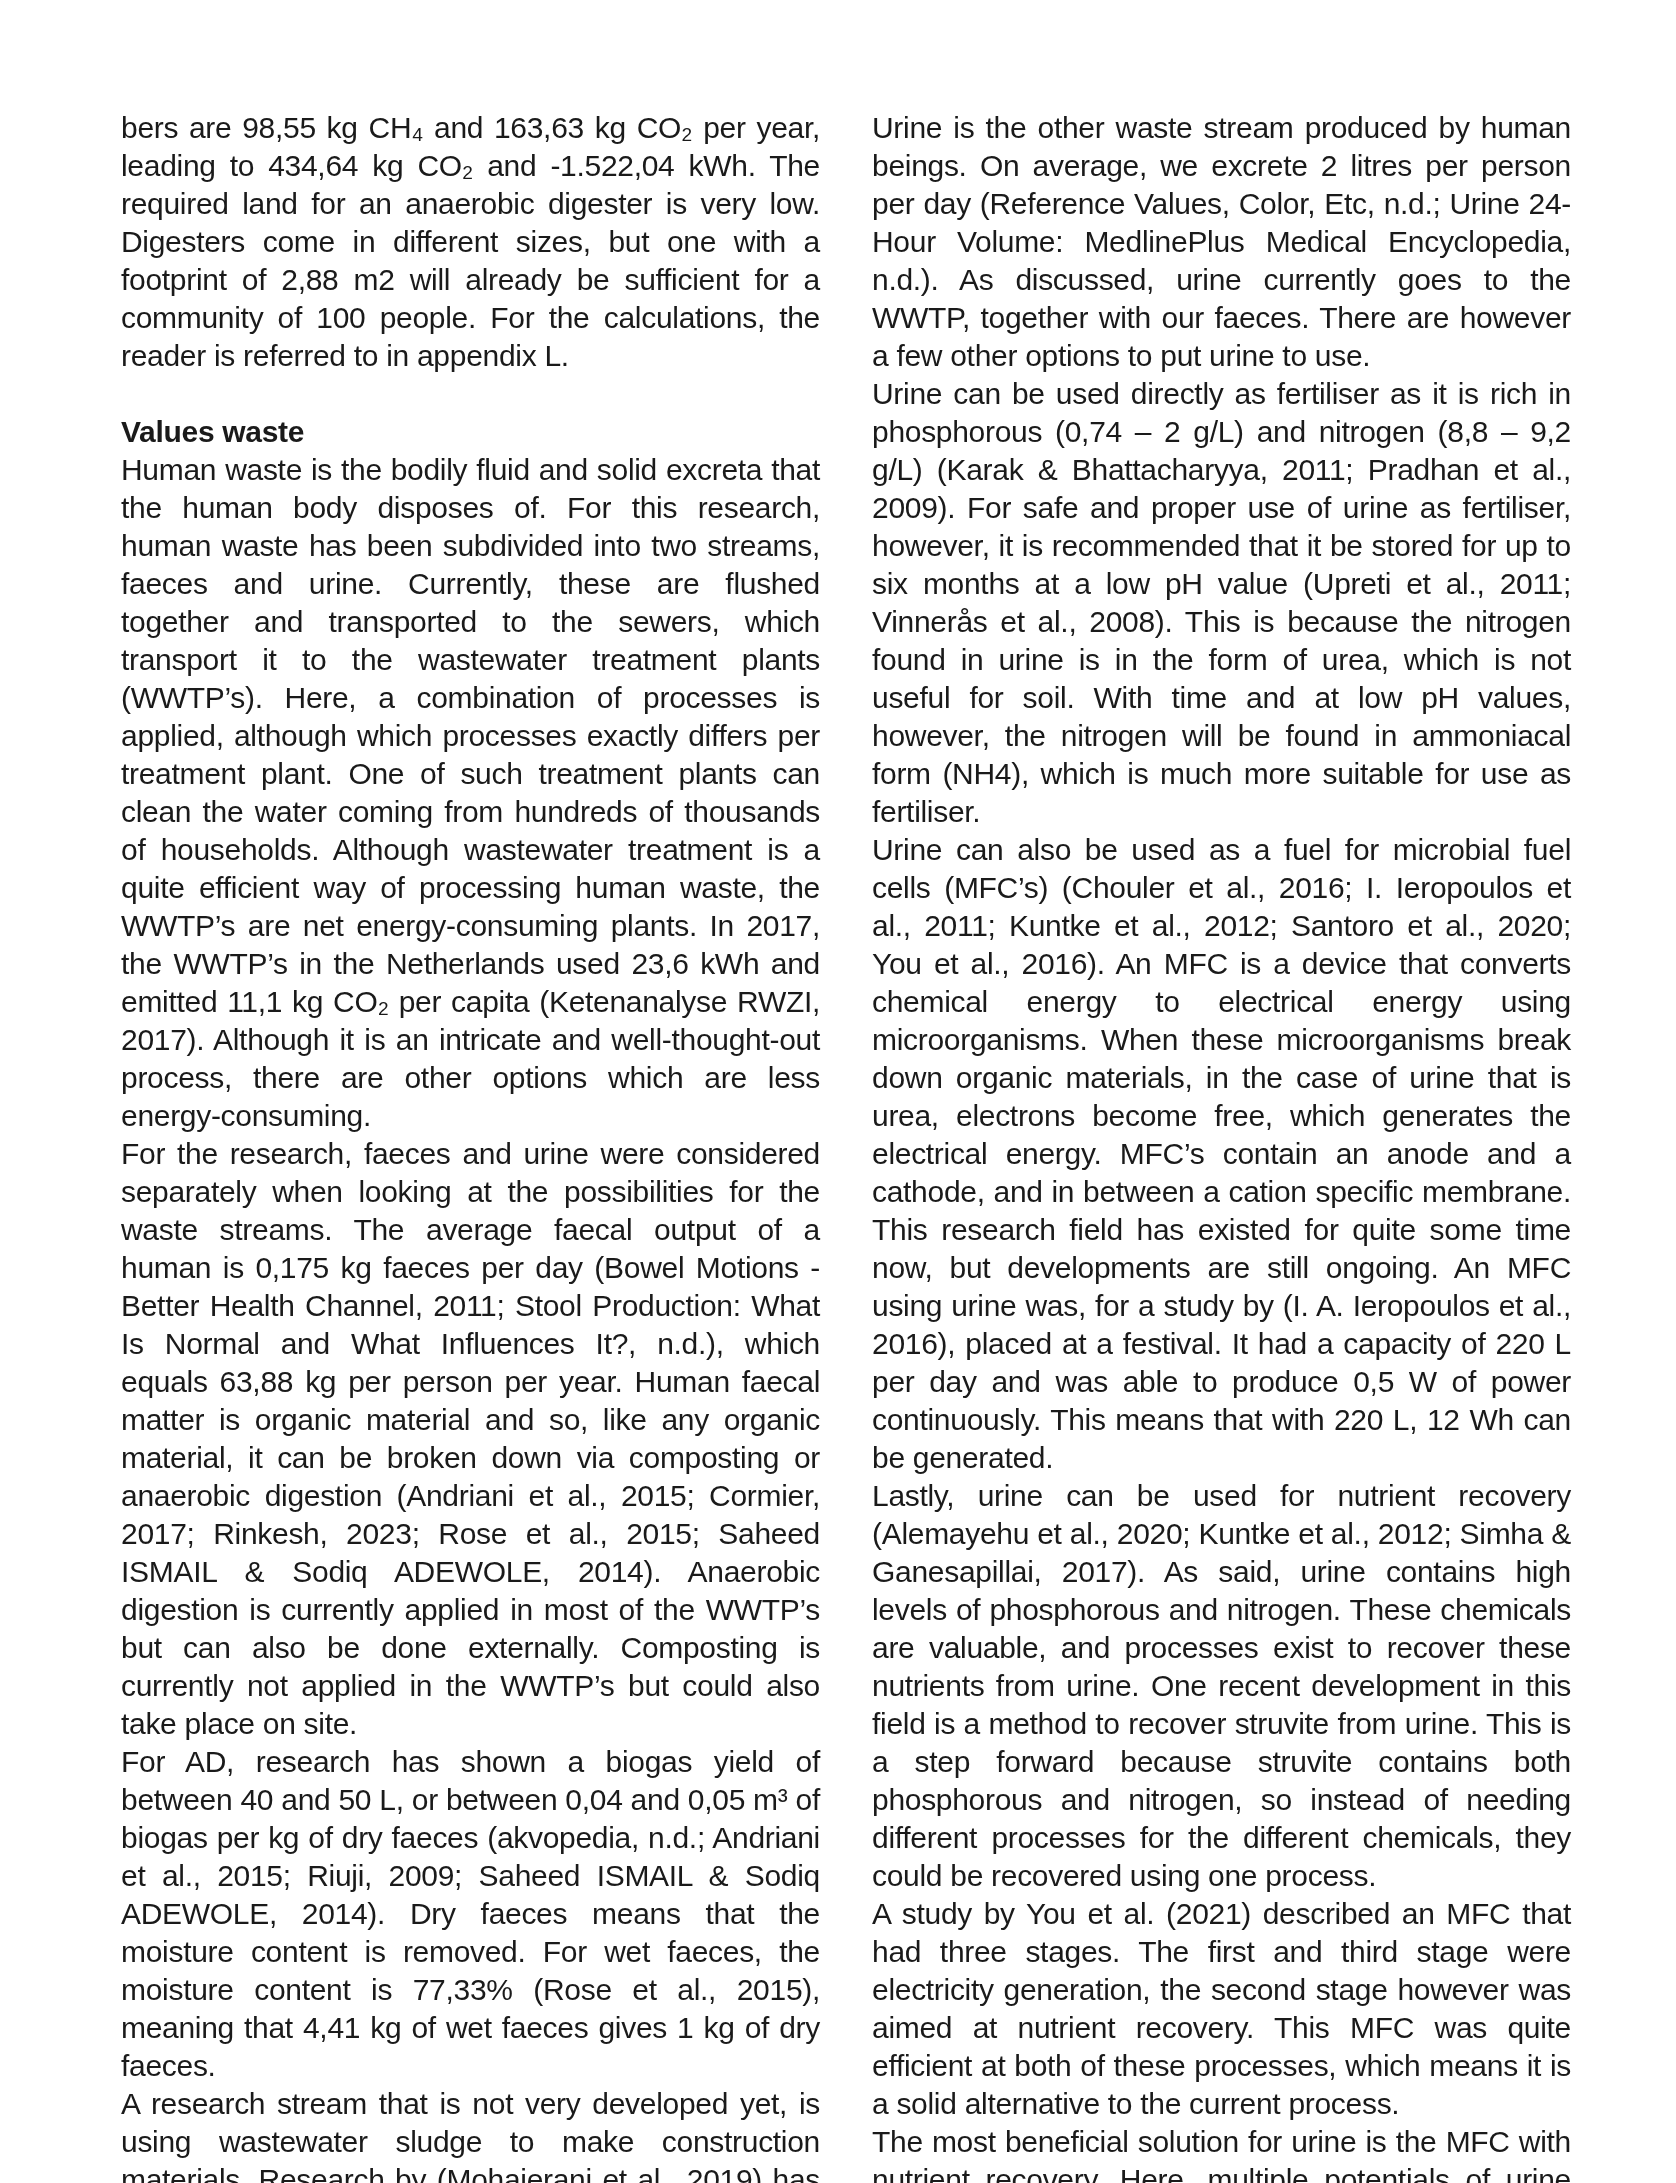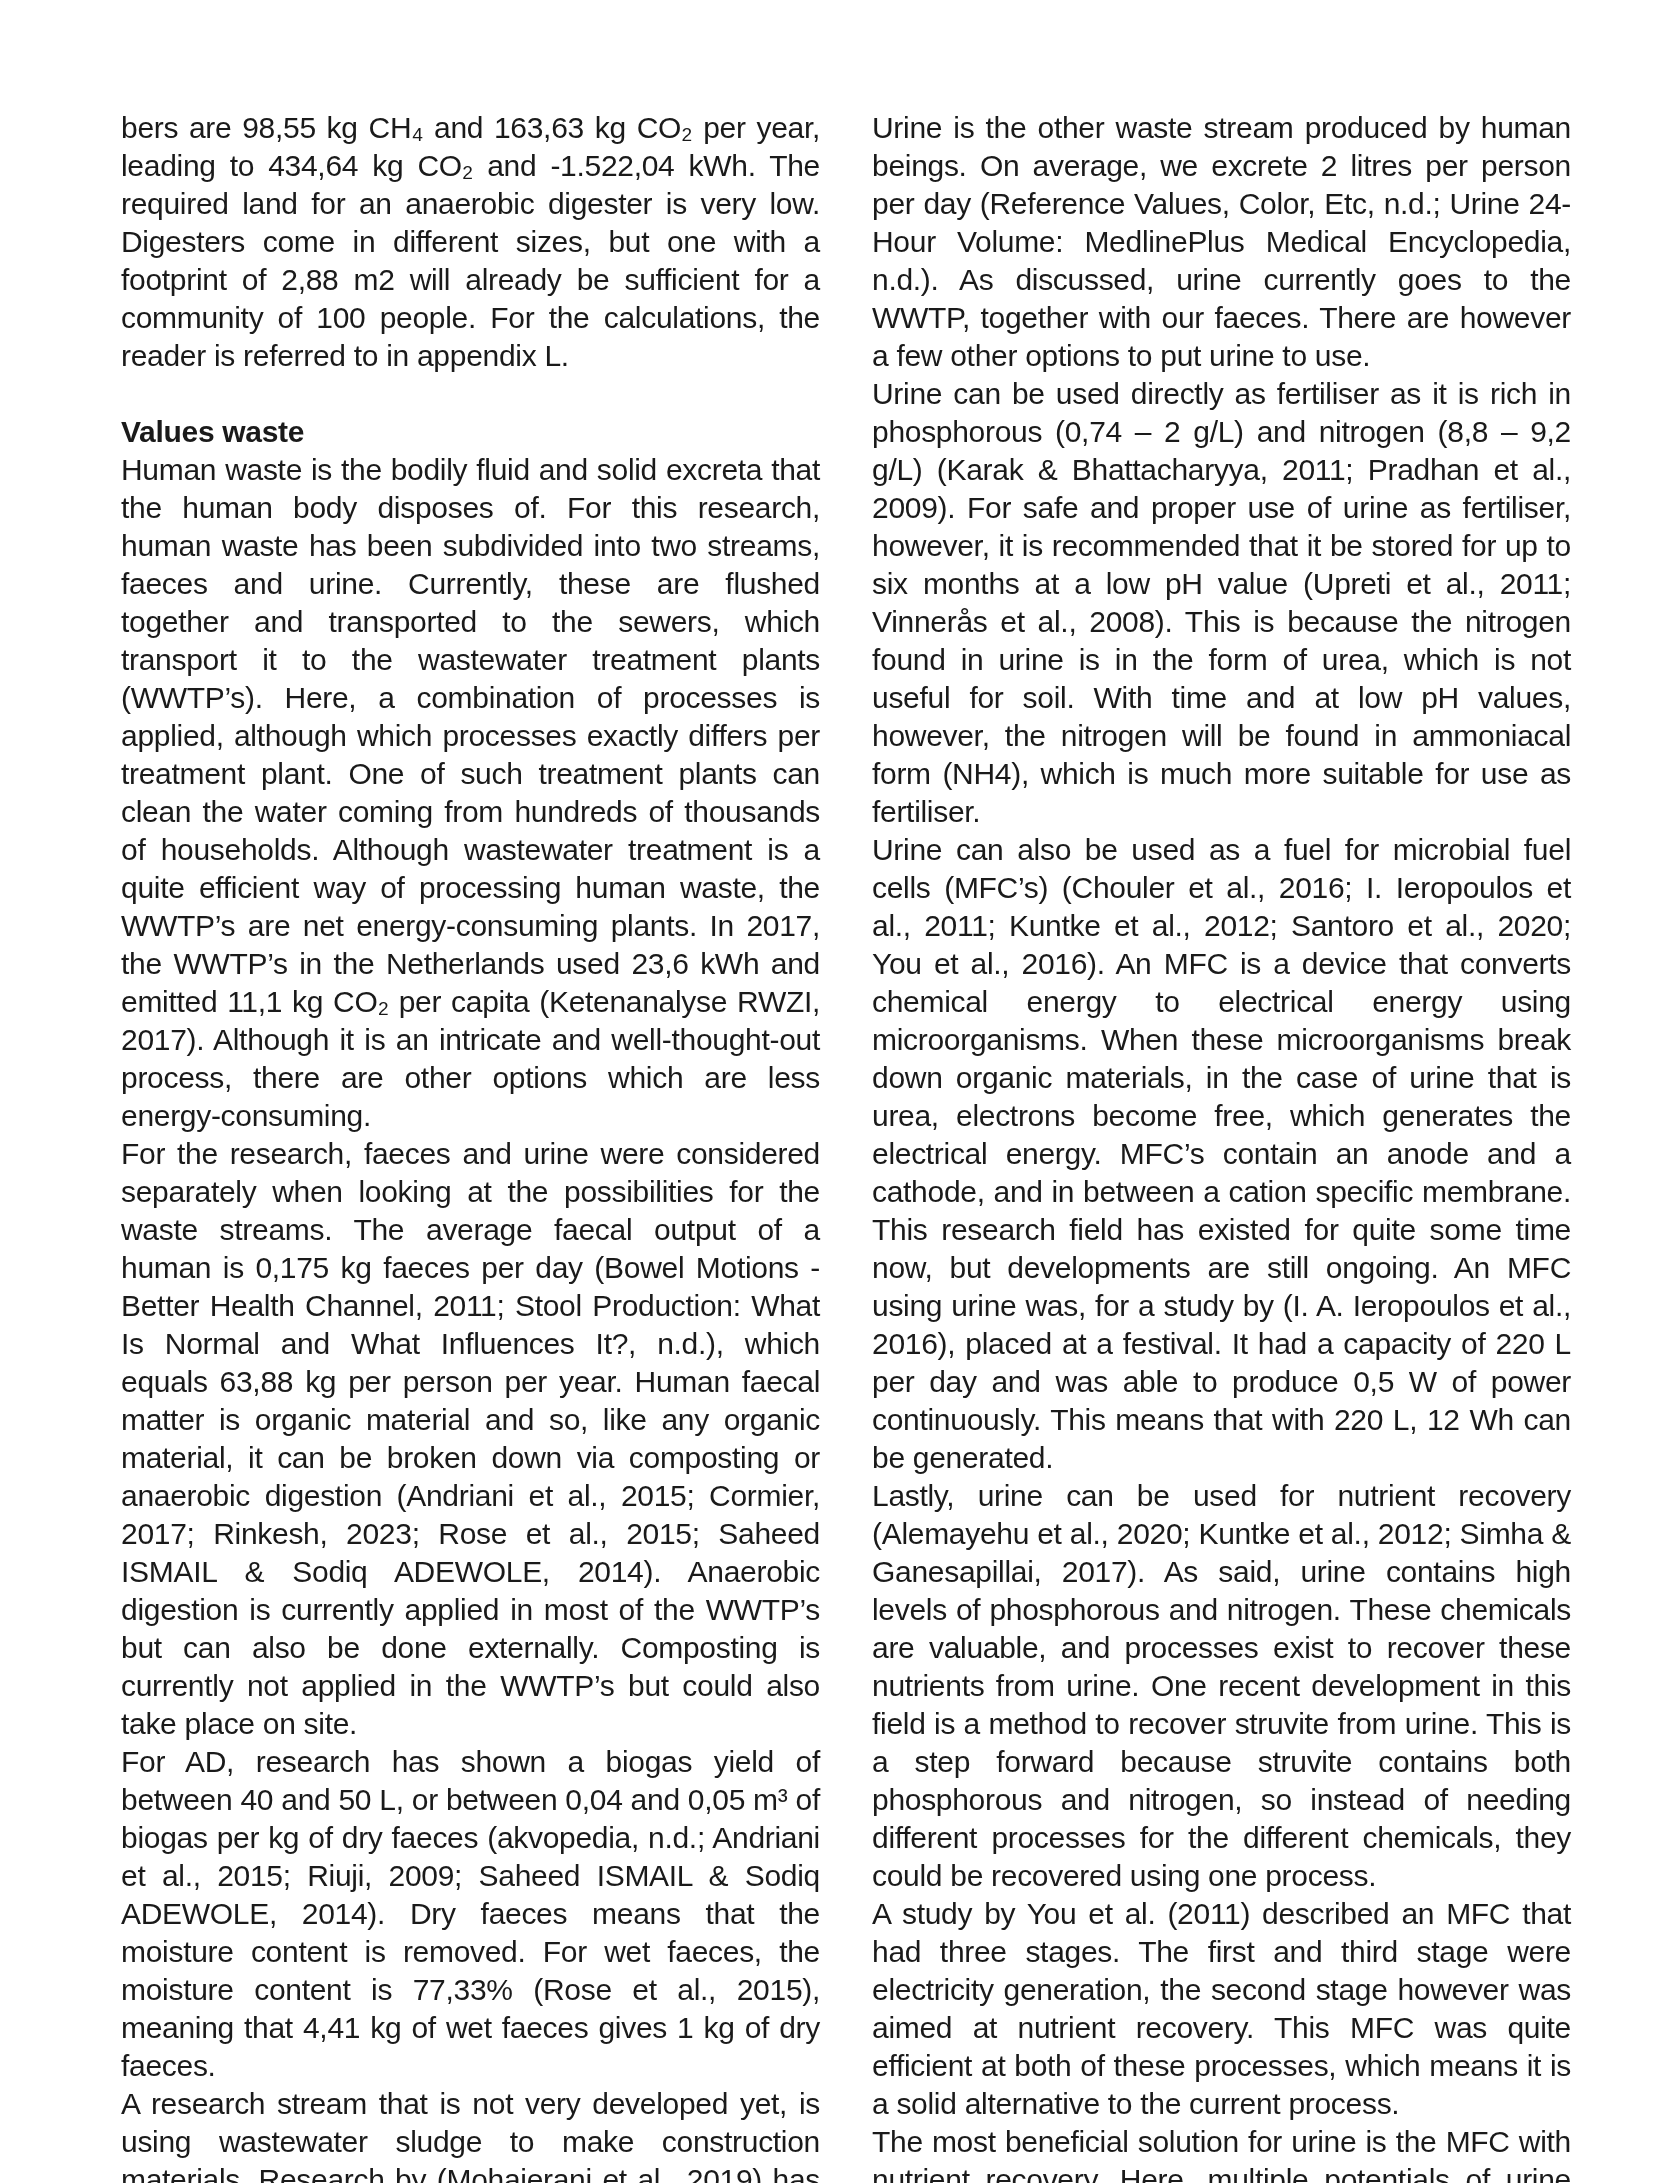--- a/index.html
+++ b/index.html
@@ -29,18 +29,18 @@
     <p class="last-line-left">For the research, faeces and urine were considered separately when looking at the possibilities for the waste streams. The average faecal output of a human is 0,175 kg faeces per day (Bowel Motions - Better Health Channel, 2011; Stool Production: What Is Normal and What Influences It?, n.d.), which equals 63,88 kg per person per year. Human faecal matter is organic material and so, like any organic material, it can be broken down via composting or anaerobic digestion (Andriani et al., 2015; Cormier, 2017; Rinkesh, 2023; Rose et al., 2015; Saheed ISMAIL &amp; Sodiq ADEWOLE, 2014). Anaerobic digestion is currently applied in most of the WWTP’s but can also be done externally. Composting is currently not applied in the WWTP’s but could also take place on site.</p>
     <p class="last-line-left">For AD, research has shown a biogas yield of between 40 and 50 L, or between 0,04 and 0,05 m³ of biogas per kg of dry faeces (akvopedia, n.d.; Andriani et al., 2015; Riuji, 2009; Saheed ISMAIL &amp; Sodiq ADEWOLE, 2014). Dry faeces means that the moisture content is removed. For wet faeces, the moisture content is 77,33% (Rose et al., 2015), meaning that 4,41 kg of wet faeces gives 1 kg of dry faeces.</p>
     <p class="last-line-left">A research stream that is not very developed yet, is using wastewater sludge to make construction materials. Research by (Mohajerani et al., 2019) has shown that bricks can be made with a mass percentage of up to 35% sludge, which have sufficient mechanical properties to be used for low-rise construction. Although it looks promising, this is not yet at the desired stage to be seriously considered in this research.</p>
   </div>
 
   <div class="col col-right">
     <p class="last-line-left">Urine is the other waste stream produced by human beings. On average, we excrete 2 litres per person per day (Reference Values, Color, Etc, n.d.; Urine 24-Hour Volume: MedlinePlus Medical Encyclopedia, n.d.). As discussed, urine currently goes to the WWTP, together with our faeces. There are however a few other options to put urine to use.</p>
     <p class="last-line-left">Urine can be used directly as fertiliser as it is rich in phosphorous (0,74 – 2 g/L) and nitrogen (8,8 – 9,2 g/L) (Karak &amp; Bhattacharyya, 2011; Pradhan et al., 2009). For safe and proper use of urine as fertiliser, however, it is recommended that it be stored for up to six months at a low pH value (Upreti et al., 2011; Vinnerås et al., 2008). This is because the nitrogen found in urine is in the form of urea, which is not useful for soil. With time and at low pH values, however, the nitrogen will be found in ammoniacal form (NH4), which is much more suitable for use as fertiliser.</p>
     <p class="last-line-left">Urine can also be used as a fuel for microbial fuel cells (MFC’s) (Chouler et al., 2016; I. Ieropoulos et al., 2011; Kuntke et al., 2012; Santoro et al., 2020; You et al., 2016). An MFC is a device that converts chemical energy to electrical energy using microorganisms. When these microorganisms break down organic materials, in the case of urine that is urea, electrons become free, which generates the electrical energy. MFC’s contain an anode and a cathode, and in between a cation specific membrane. This research field has existed for quite some time now, but developments are still ongoing. An MFC using urine was, for a study by (I. A. Ieropoulos et al., 2016), placed at a festival. It had a capacity of 220 L per day and was able to produce 0,5 W of power continuously. This means that with 220 L, 12 Wh can be generated.</p>
     <p class="last-line-left">Lastly, urine can be used for nutrient recovery (Alemayehu et al., 2020; Kuntke et al., 2012; Simha &amp; Ganesapillai, 2017). As said, urine contains high levels of phosphorous and nitrogen. These chemicals are valuable, and processes exist to recover these nutrients from urine. One recent development in this field is a method to recover struvite from urine. This is a step forward because struvite contains both phosphorous and nitrogen, so instead of needing different processes for the different chemicals, they could be recovered using one process.</p>
-    <p class="last-line-left">A study by You et al. (2011) described an MFC that had three stages. The first and third stage were electricity generation, the second stage however was aimed at nutrient recovery. This MFC was quite efficient at both of these processes, which means it is a solid alternative to the current process.</p>
+    <p class="last-line-left">A study by You et al. (2021) described an MFC that had three stages. The first and third stage were electricity generation, the second stage however was aimed at nutrient recovery. This MFC was quite efficient at both of these processes, which means it is a solid alternative to the current process.</p>
     <p style="text-align-last: justify;">The most beneficial solution for urine is the MFC with nutrient recovery. Here, multiple potentials of urine are made use of. Making use of an MFC means that urine and faeces will have to be collected separately, but there are ways to achieve this. The MFC has a very small surface footprint. The MFC from the research by You et al. (2016) has a footprint of about 0,5 m2, and it can be made such that it has enough capacity to serve</p>
   </div>
 
 </div>
 
 
 </body></html>

